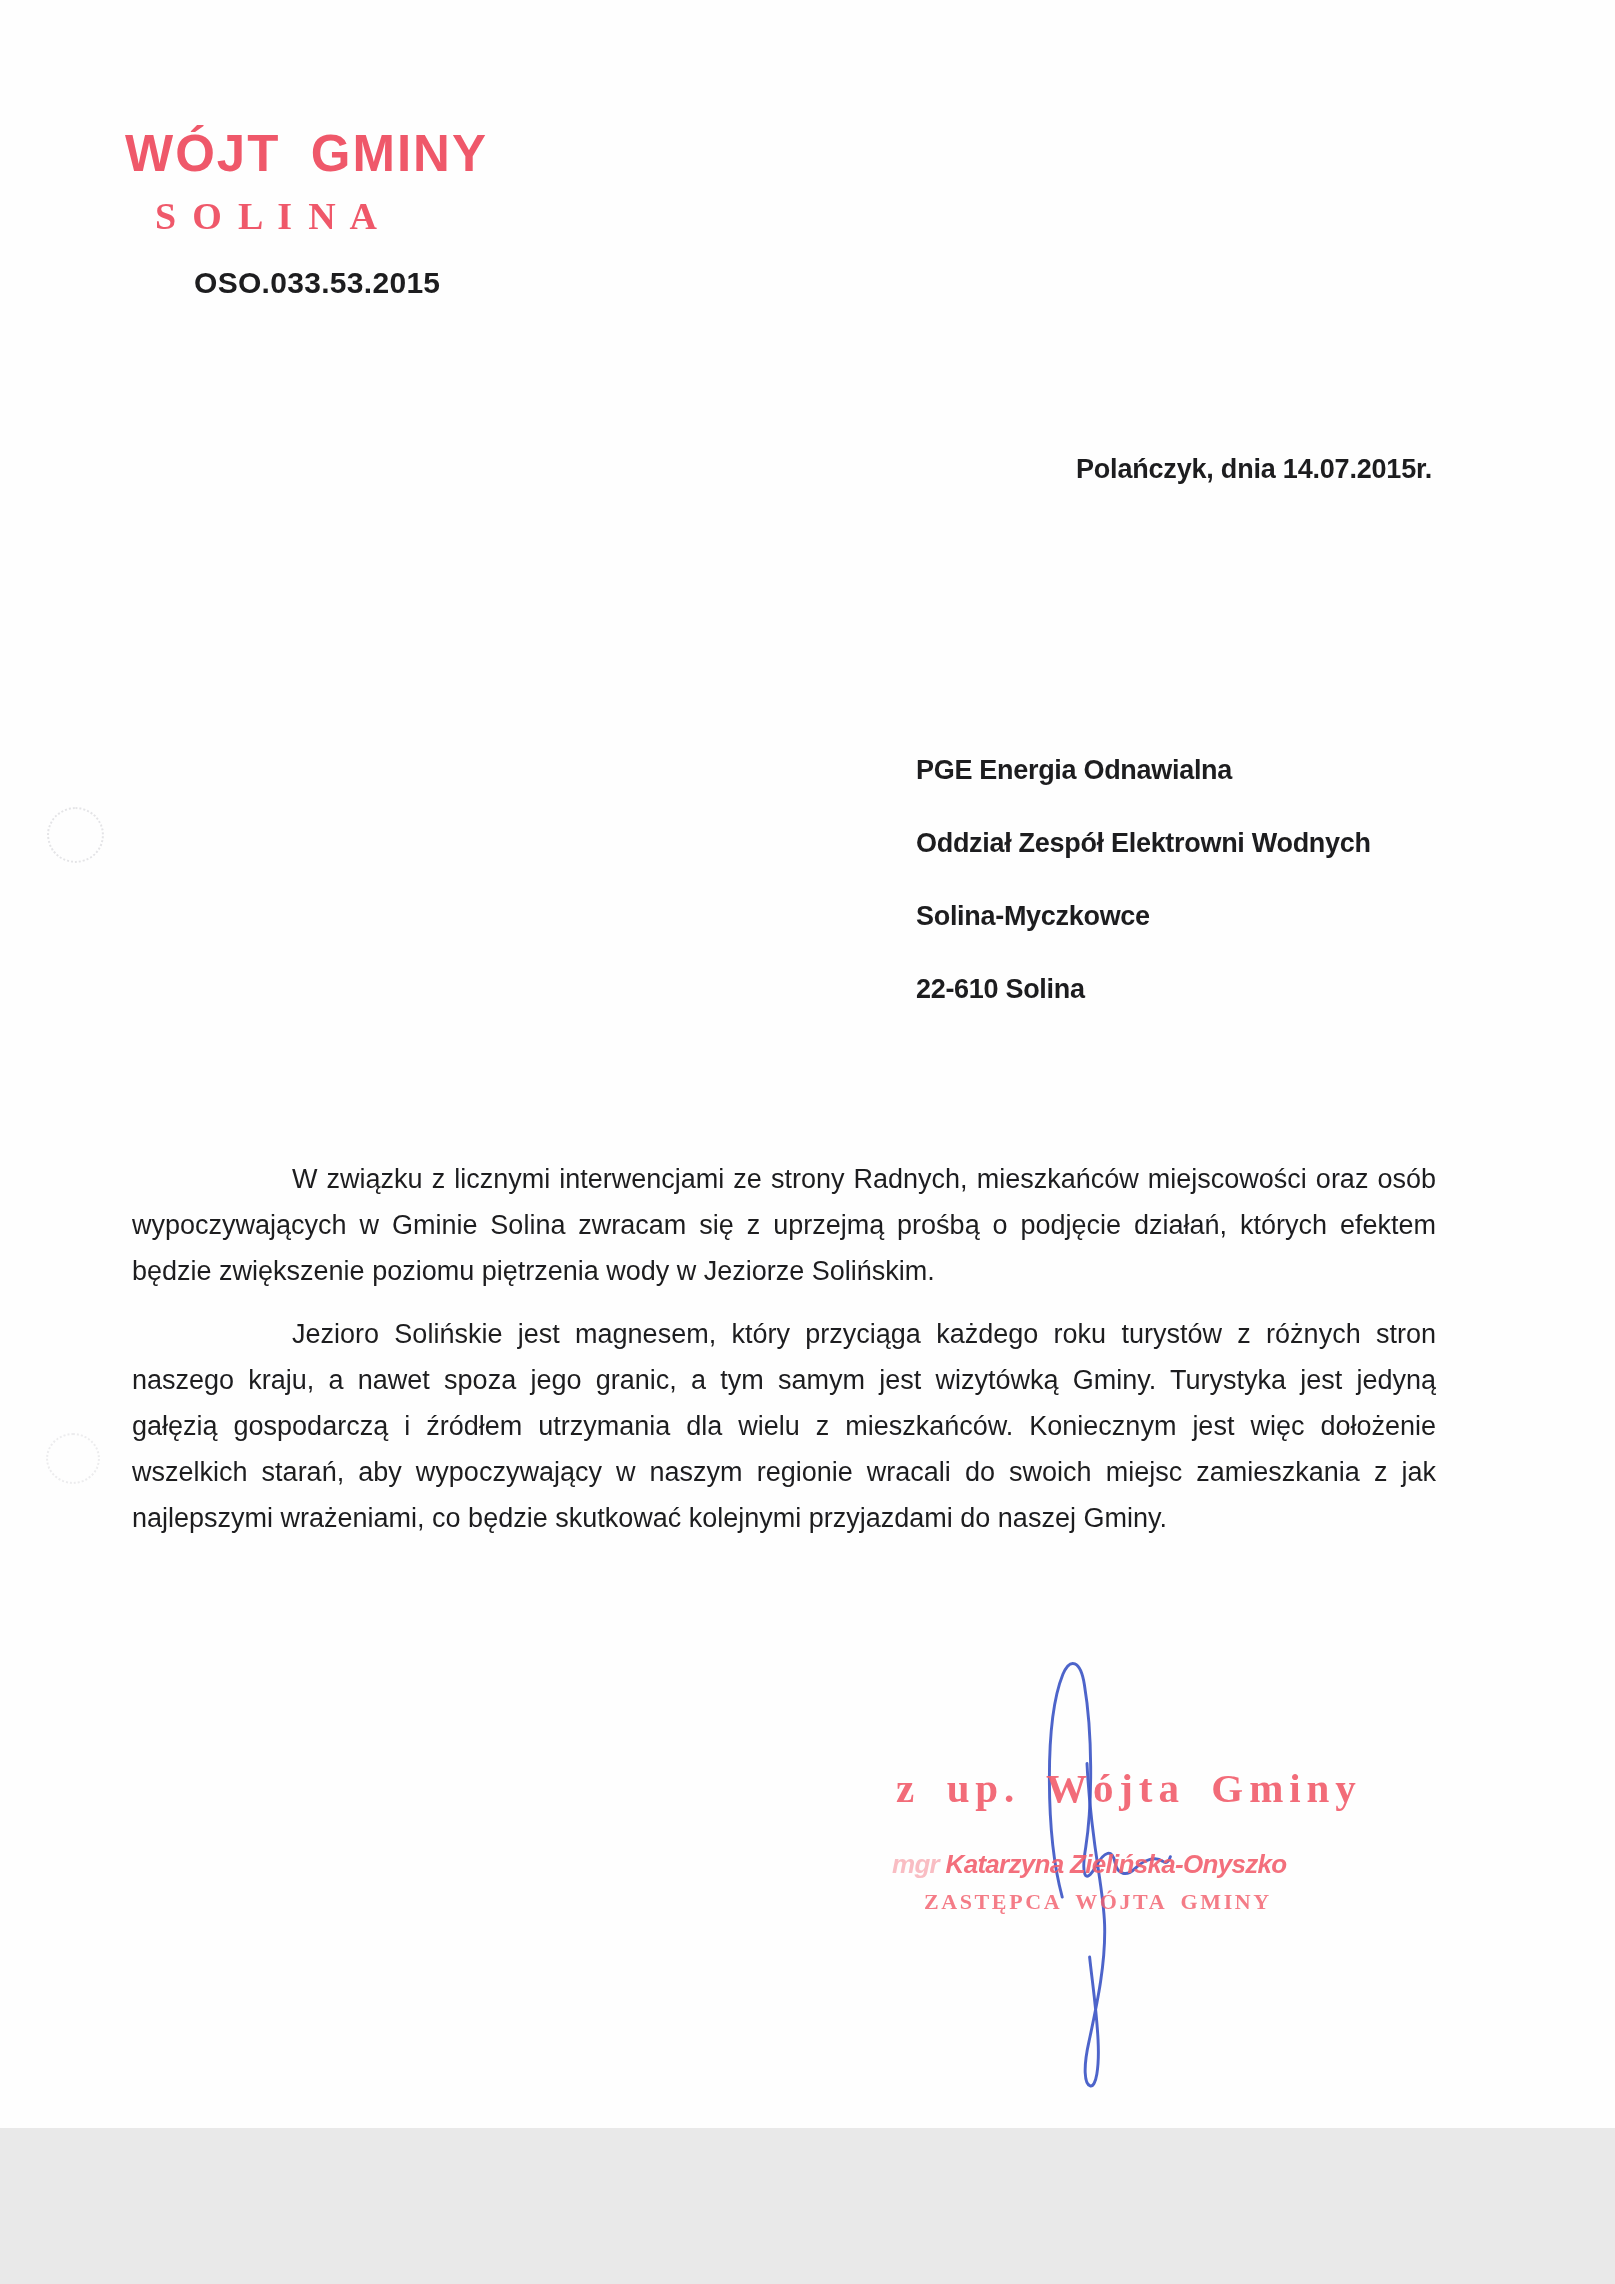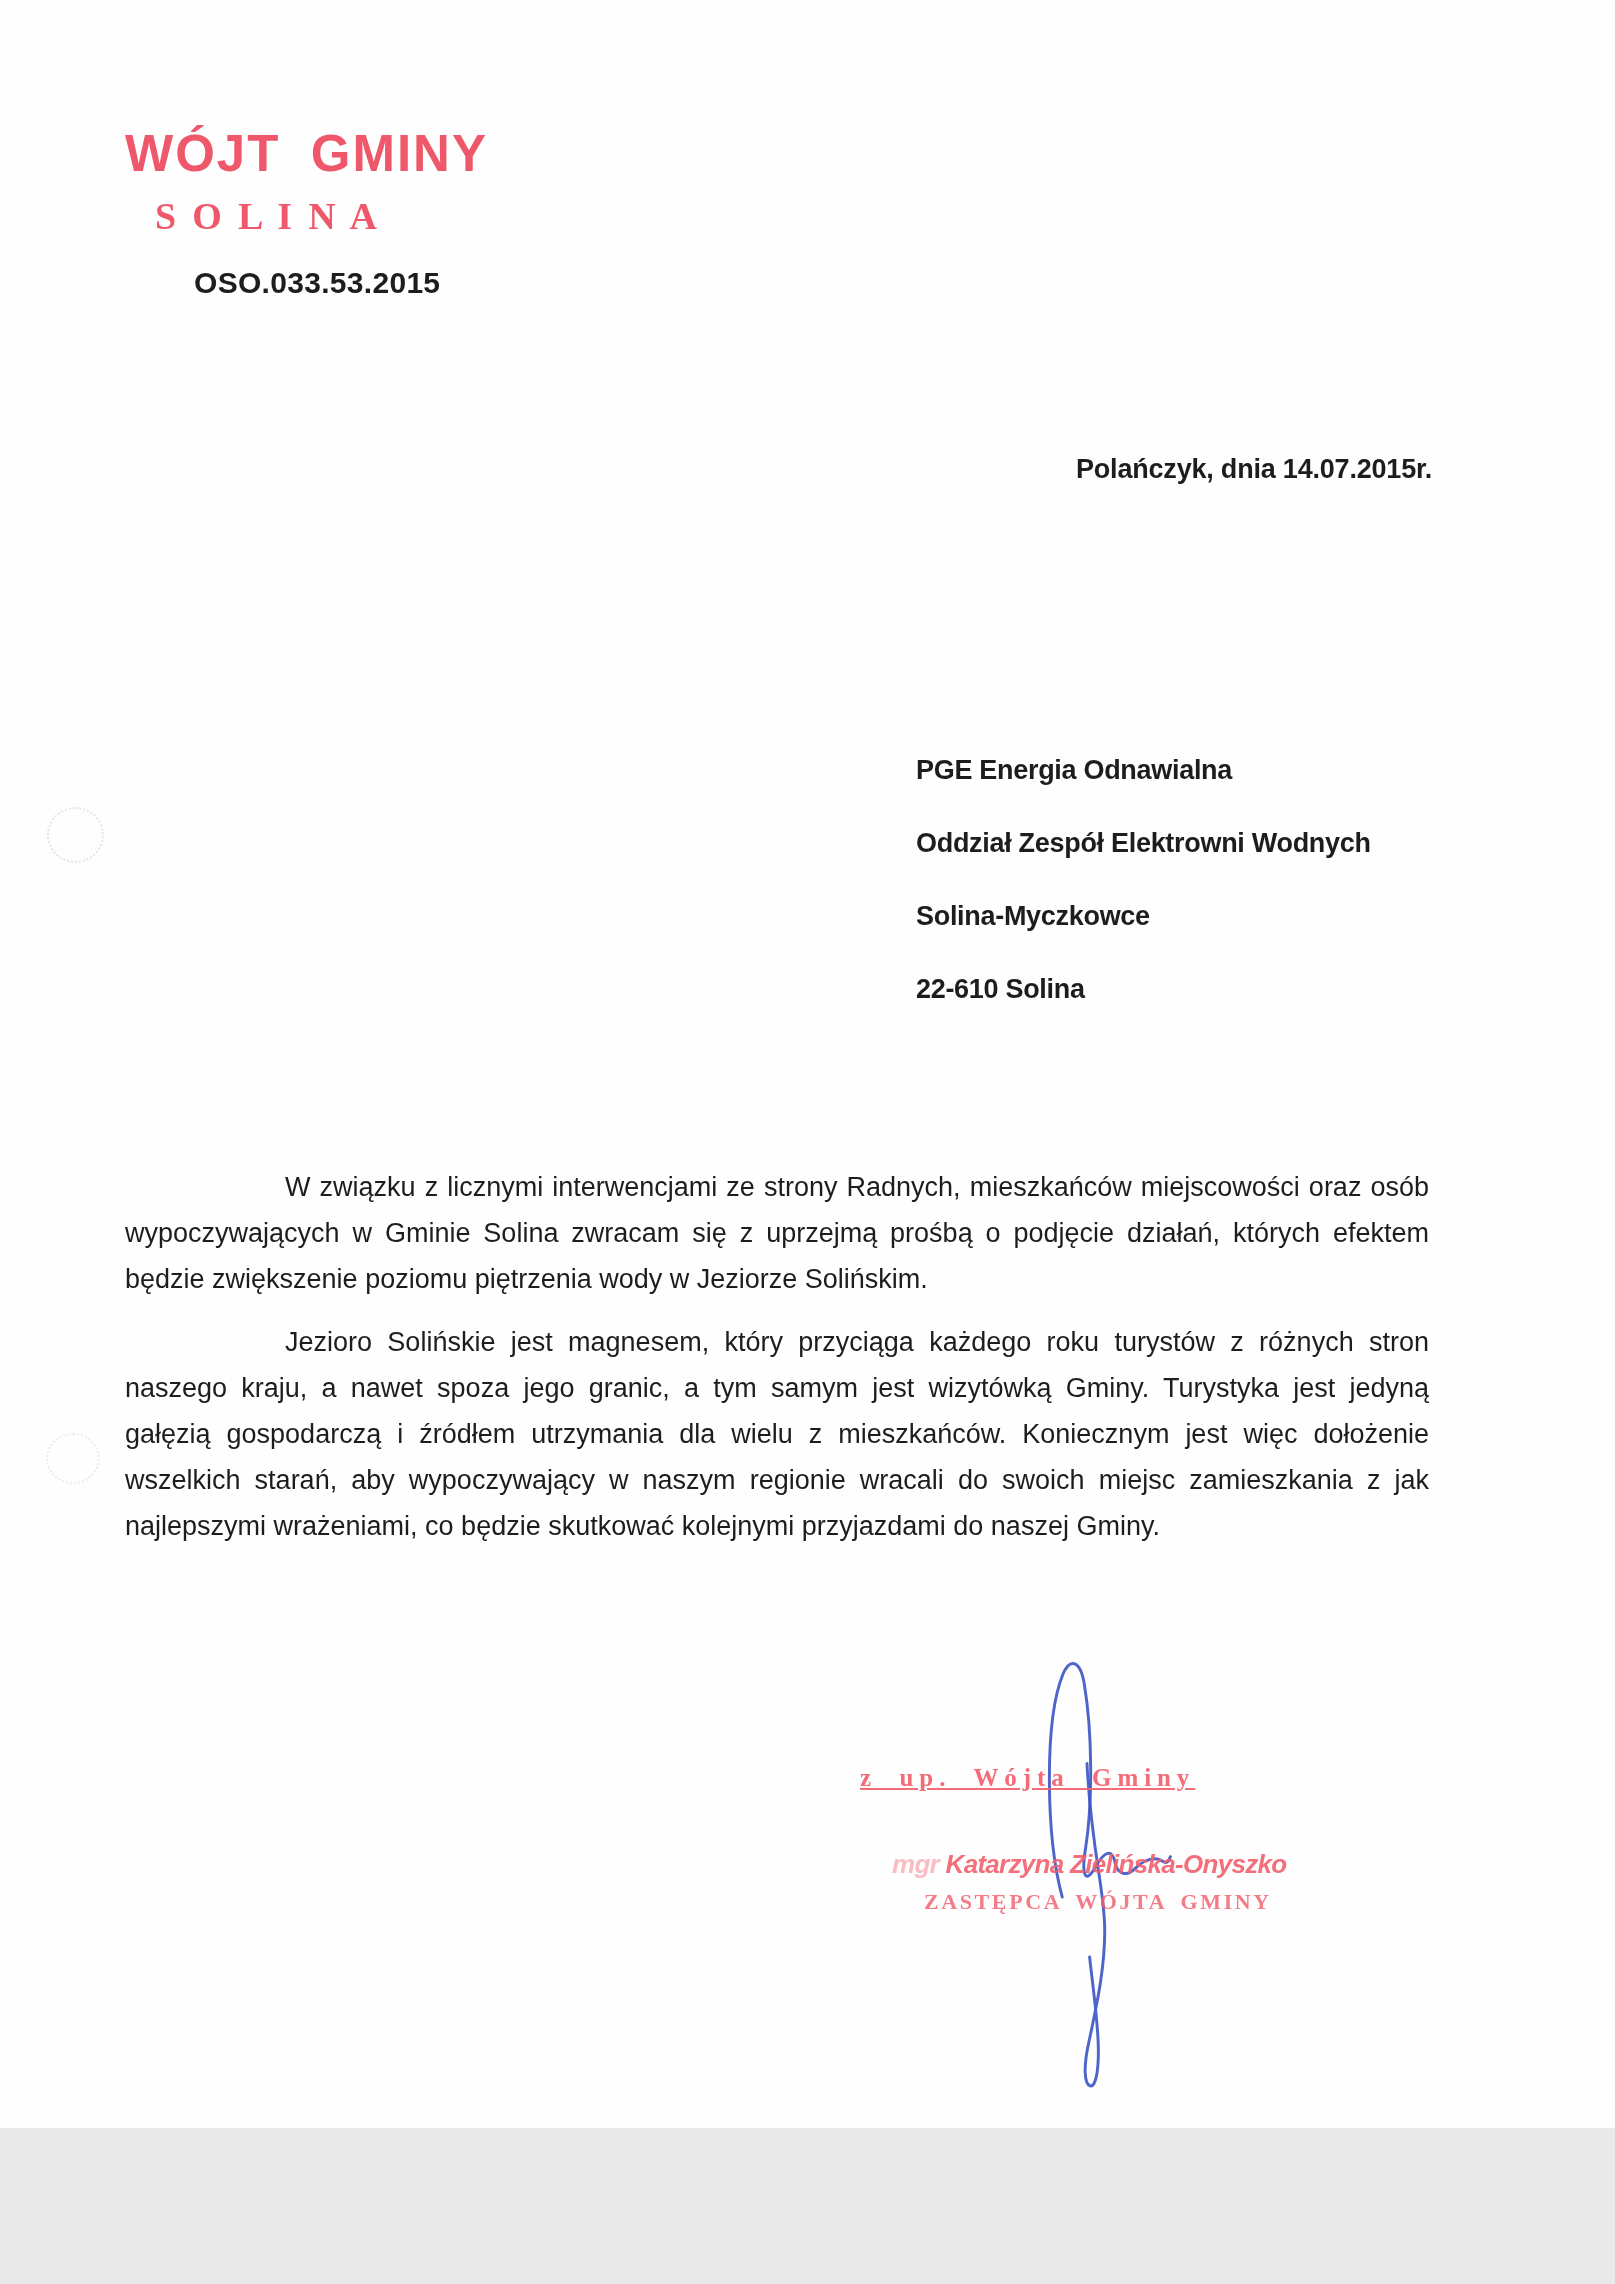--- a/index.html
+++ b/index.html
@@ -49,40 +49,40 @@
 
   
   .artifact-circle{
     position:absolute;border:2px dotted #cfcfd4;border-radius:50%;
   }
   .artifact-1{left:47px;top:807px;width:53px;height:52px;opacity:.55;}
   .artifact-2{left:46px;top:1433px;width:50px;height:47px;opacity:.38;}
 
   
   .para{
-    position:absolute;left:125px;width:1304px;
-    font-size:27px;line-height:46px;color:var(--body-text,#1d1d1f);margin-top:8px;
+    position:absolute;left:132px;width:1304px;
+    font-size:27px;line-height:46px;color:var(--body-text,#1d1d1f);
   }
   .para-1{top:1156px;}
   .para-2{top:1311px;}
   .bline{text-align:justify;text-align-last:justify;}
   .bline.first{text-indent:160px;}
   .bline.last{text-align-last:left;}
 
   
   .signature-svg{position:absolute;left:1017px;top:1643px;width:183px;height:456px;}
   .signature-svg path{
     fill:none;stroke:var(--ink-blue,#3e57c6);stroke-width:4.5;
     stroke-linecap:round;stroke-linejoin:round;opacity:.92;
   }
   .auth-line{
-    position:absolute;left:860px;top:1764px;
+    position:absolute;left:896px;top:1764px;
     font-family:"Liberation Serif",serif;
-    font-size:25px;font-weight:bold;letter-spacing:5.9px;word-spacing:10.4px;
-    color:var(--stamp-pink,#f2606e);opacity:.92;white-space:nowrap;text-decoration:underline;
+    font-size:41px;font-weight:bold;letter-spacing:5.9px;word-spacing:10.4px;
+    color:var(--stamp-pink,#f2606e);opacity:.92;white-space:nowrap;
   }
   .signer-name{
     position:absolute;left:892px;top:1849px;
     font-style:italic;font-weight:bold;
     font-size:26px;letter-spacing:-0.7px;
     color:var(--stamp-pink,#f2606e);opacity:.9;white-space:nowrap;
   }
   .signer-name .faded{opacity:.45;}
   .signer-title{
     position:absolute;left:924px;top:1889px;

